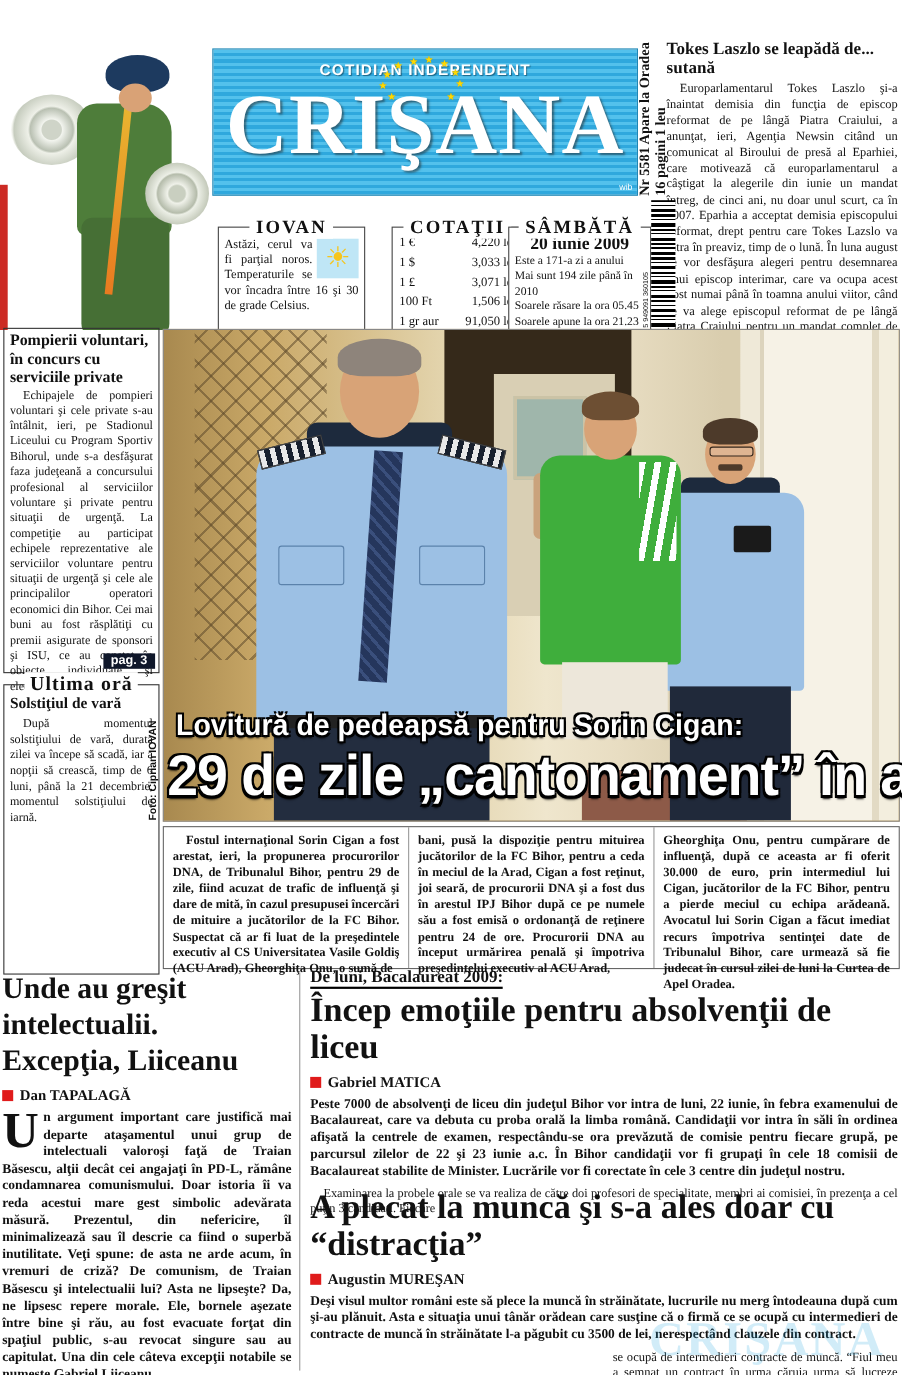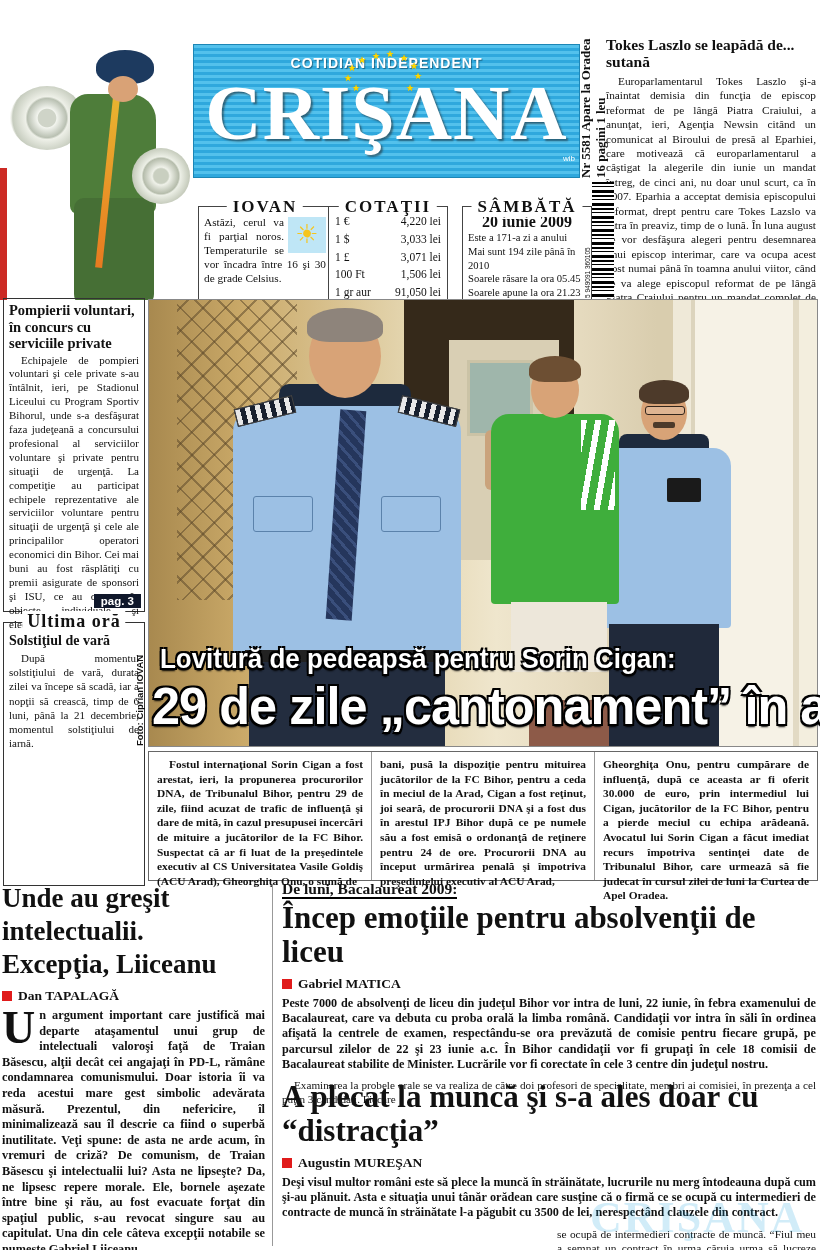--- a/index.html
+++ b/index.html
@@ -12,21 +12,21 @@
   #logo-box{left:193px;top:44px;width:385px;height:132px;
     background:repeating-linear-gradient(180deg,#53c1ec 0 3px,#2fa8dd 3px 6px);
     border:1px solid #1d86b5;}
   #tagline{position:absolute;top:10px;left:0;right:0;text-align:center;color:#fff;
     font-family:"Liberation Sans",sans-serif;font-weight:bold;font-size:14px;letter-spacing:1px;
     text-shadow:1px 1px 1px rgba(0,0,0,.4);}
   #logo-title{position:absolute;top:22px;left:0;right:0;text-align:center;color:#fff;
     font-weight:bold;font-size:78px;line-height:92px;letter-spacing:1px;
     text-shadow:2px 2px 2px rgba(40,40,40,.55);}
   .star{position:absolute;color:#ffd900;font-size:9px;text-shadow:0 0 1px #b99400;}
-  #logo-mark{position:absolute;right:4px;bottom:14px;color:#fff;font-size:8px;
+  #logo-mark{position:absolute;right:4px;bottom:2px;color:#fff;font-size:8px;
     font-family:"Liberation Sans",sans-serif;}
   .vtext{transform:rotate(180deg);writing-mode:vertical-rl;white-space:nowrap;}
   #issue-info{left:578px;top:40px;height:138px;font-weight:bold;font-size:13px;line-height:15px;}
 
   
   #ff-photo{left:0;top:28px;width:192px;height:272px;background:#fff;overflow:hidden;}
   .ff-helmet{position:absolute;left:96px;top:22px;width:58px;height:34px;background:#1d3a5f;border-radius:50% 50% 40% 40%;}
   .ff-head{position:absolute;left:108px;top:48px;width:30px;height:26px;background:#d9a276;border-radius:50%;}
   .ff-body{position:absolute;left:70px;top:66px;width:86px;height:120px;background:#4e7d3a;border-radius:18px 26px 8px 8px;}
   .ff-stripe{position:absolute;left:104px;top:70px;width:7px;height:170px;background:linear-gradient(180deg,#e8b430,#e87a20);transform:rotate(6deg);}
@@ -42,21 +42,21 @@
   .indent{text-indent:12px;}
 
   
   .info-box{border:1.5px solid #444;background:#fff;}
   .box-title{position:absolute;top:-10px;left:50%;transform:translateX(-50%);background:#fff;
     padding:0 6px;font-weight:bold;font-size:17px;letter-spacing:2px;white-space:nowrap;}
   #meteo-box{left:198px;top:206px;width:132px;height:96px;}
   #meteo-box .bd{margin:8px 5px 0 5px;font-size:11.3px;line-height:14px;}
   #sun-icon{float:right;width:38px;height:36px;background:#bfe6f6;text-align:center;line-height:36px;
     font-size:26px;color:#f6c51c;margin:2px 0 2px 4px;}
-  #cotatii-box{left:328px;top:206px;width:118px;height:106px;font-family:Liberation Serif, serif;}
+  #cotatii-box{left:356px;top:206px;width:118px;height:106px;font-family:Liberation Serif, serif;}
   .rate-row{display:flex;justify-content:space-between;padding:1px 6px;font-size:11.5px;line-height:15.8px;}
   #sambata-box{left:462px;top:206px;width:128px;height:100px;}
   #sambata-date{text-align:center;font-weight:bold;font-size:16px;margin-top:6px;}
   .cal-line{font-size:10.6px;line-height:13.8px;padding-left:5px;}
 
   
   #barcode{left:592px;top:182px;width:22px;height:116px;
     background:repeating-linear-gradient(180deg,#000 0 2px,#fff 2px 4px,#000 4px 5px,#fff 5px 8px,#000 8px 11px,#fff 11px 13px);}
   #barcode-num{left:584px;top:182px;height:116px;font-size:6.5px;font-family:"Liberation Sans",sans-serif;}
 

